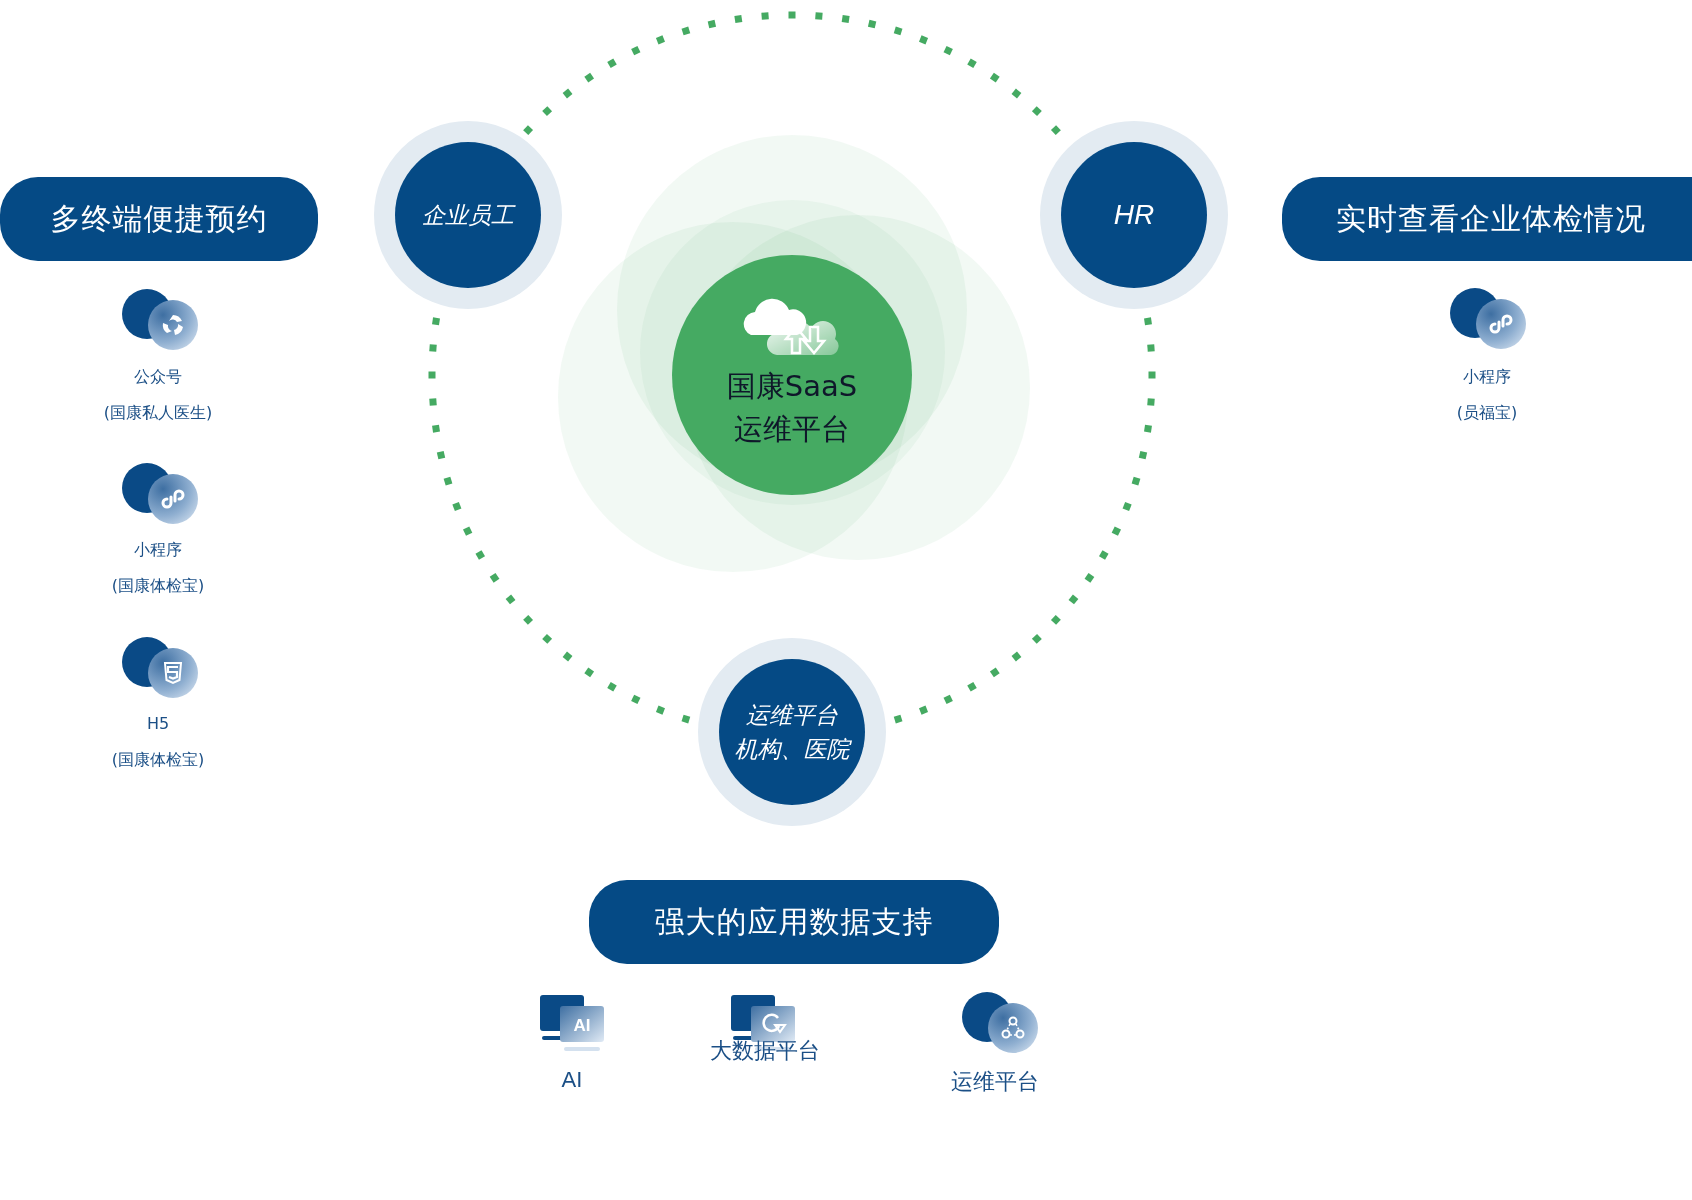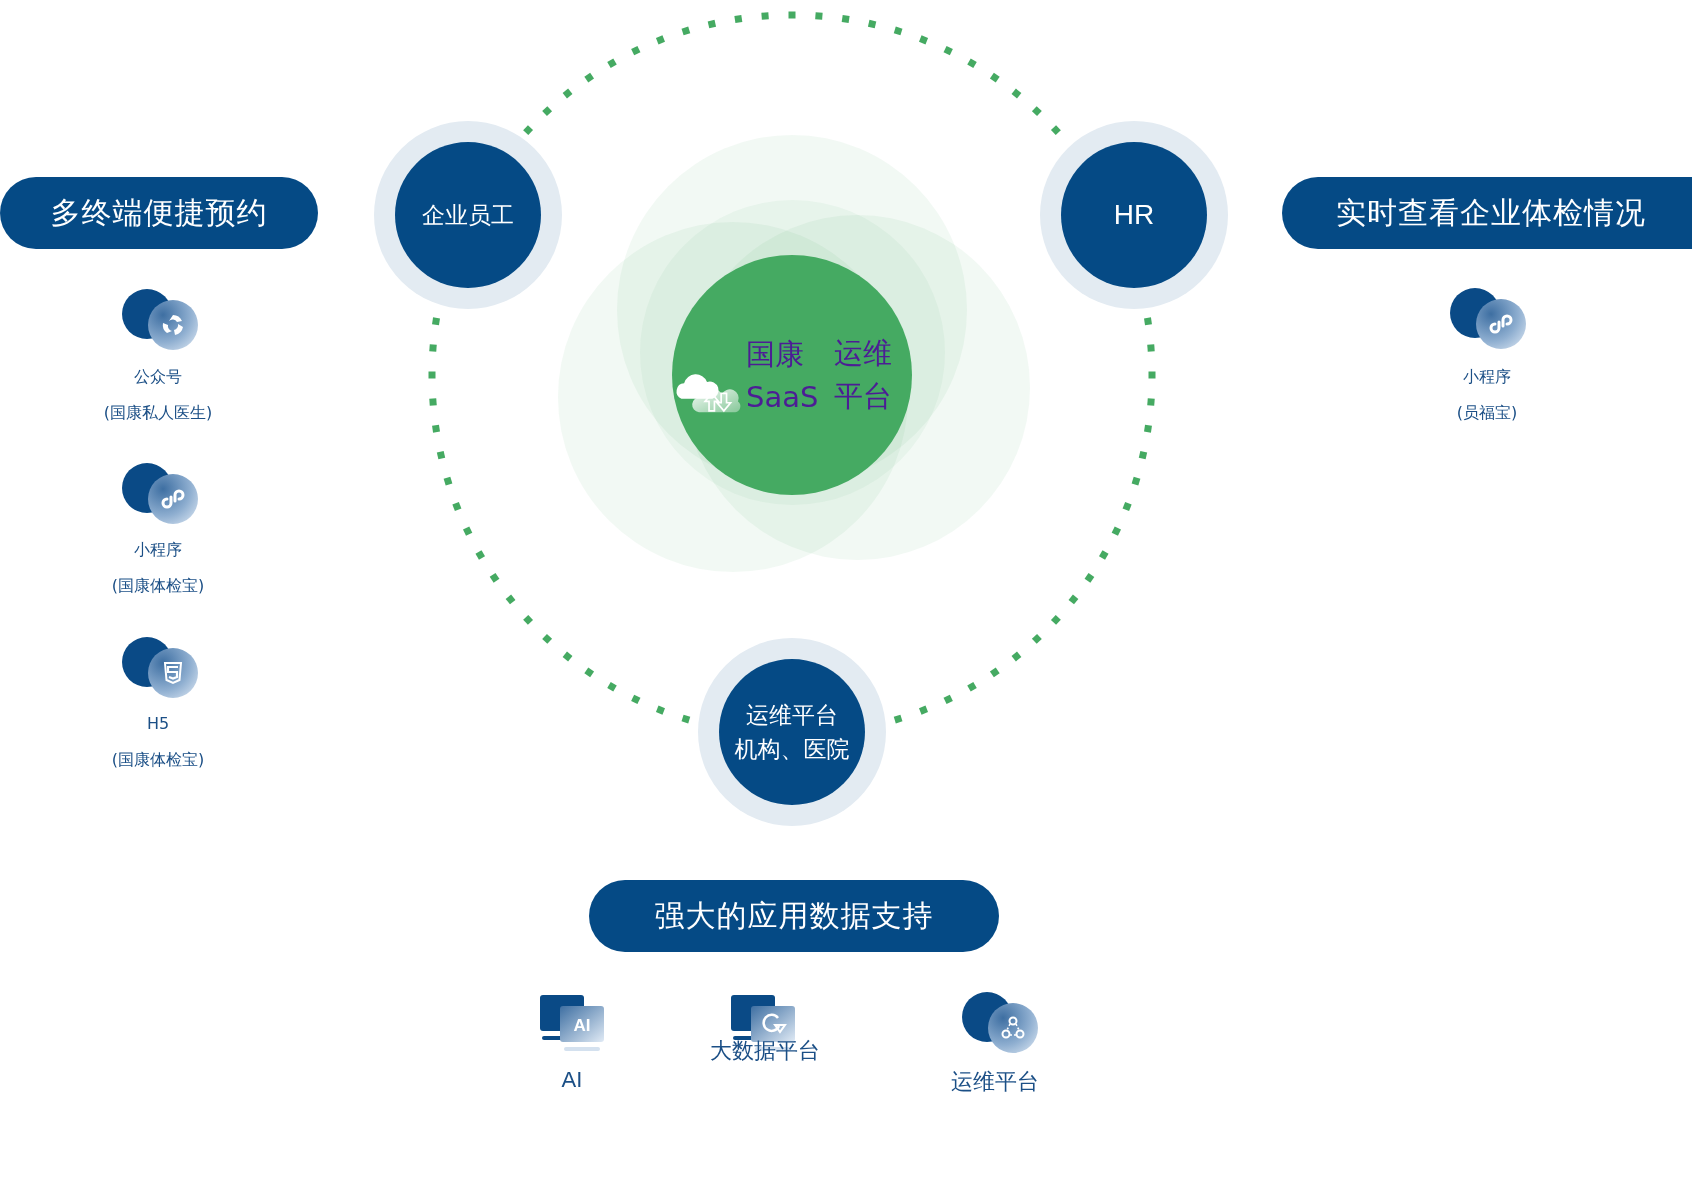--- a/index.html
+++ b/index.html
@@ -1,28 +1,28 @@
 <!DOCTYPE html>
 <html><head>
 <meta charset="utf-8">
 <style>
   html, body { margin: 0; padding: 0; background: #ffffff; }
   body { width: 1692px; height: 1200px; position: relative; overflow: hidden;
          font-family: "DejaVu Sans", "Liberation Sans", sans-serif; }
-  .pill { position: absolute; height: 72px; background: #054a85; border-radius: 38px;
+  .pill { position: absolute; height: 84px; background: #054a85; border-radius: 38px;
           color: #fff; font-size: 30px; display: flex; align-items: center; justify-content: center;
           letter-spacing: 1px; }
   #orbit { position: absolute; left: 0; top: 0; width: 1692px; height: 1200px; }
   .blob { position: absolute; border-radius: 50%; background: rgba(69,170,98,0.07); }
-  .node-ring { position: absolute; width: 188px; height: 188px; border-radius: 50%; background: #e3ebf2; }
+  .node-ring { position: absolute; width: 188px; height: 188px; border-radius: 50%; background: #e3ebf2; font-style: italic; }
   .node { position: absolute; left: 21px; top: 21px; width: 146px; height: 146px; border-radius: 50%;
           background: #054a85; color: #fff; display: flex; flex-direction: column;
           align-items: center; justify-content: center; text-align: center; font-size: 23px; line-height: 34px; }
   .hub { position: absolute; left: 672px; top: 255px; width: 240px; height: 240px; border-radius: 50%;
-         background: #45aa62; color: #4c1d95; display: flex; align-items: center; }
+         background: #45aa62; color: #0f172a; display: flex; flex-direction: column; align-items: center; }
   .hub .t { font-size: 29px; line-height: 43px; }
   .item { position: absolute; width: 220px; text-align: center; color: #1b4f86; font-size: 16px; line-height: 36px; }
   .dual { position: absolute; width: 80px; height: 70px; }
   .dual .a { position: absolute; left: 0; top: 0; width: 50px; height: 50px; border-radius: 50%; background: #0a4a86; }
   .dual .b { position: absolute; left: 26px; top: 11px; width: 50px; height: 50px; border-radius: 50%;
              background: radial-gradient(circle at 30% 30%, #3e6fa2 0%, #8eaed0 55%, #e3ecf6 100%);
              display: flex; align-items: center; justify-content: center; }
   .mon { position: absolute; width: 72px; height: 60px; }
   .bottom-label { position: absolute; width: 200px; text-align: center; color: #1b4f86; font-size: 22px; }
 </style>

